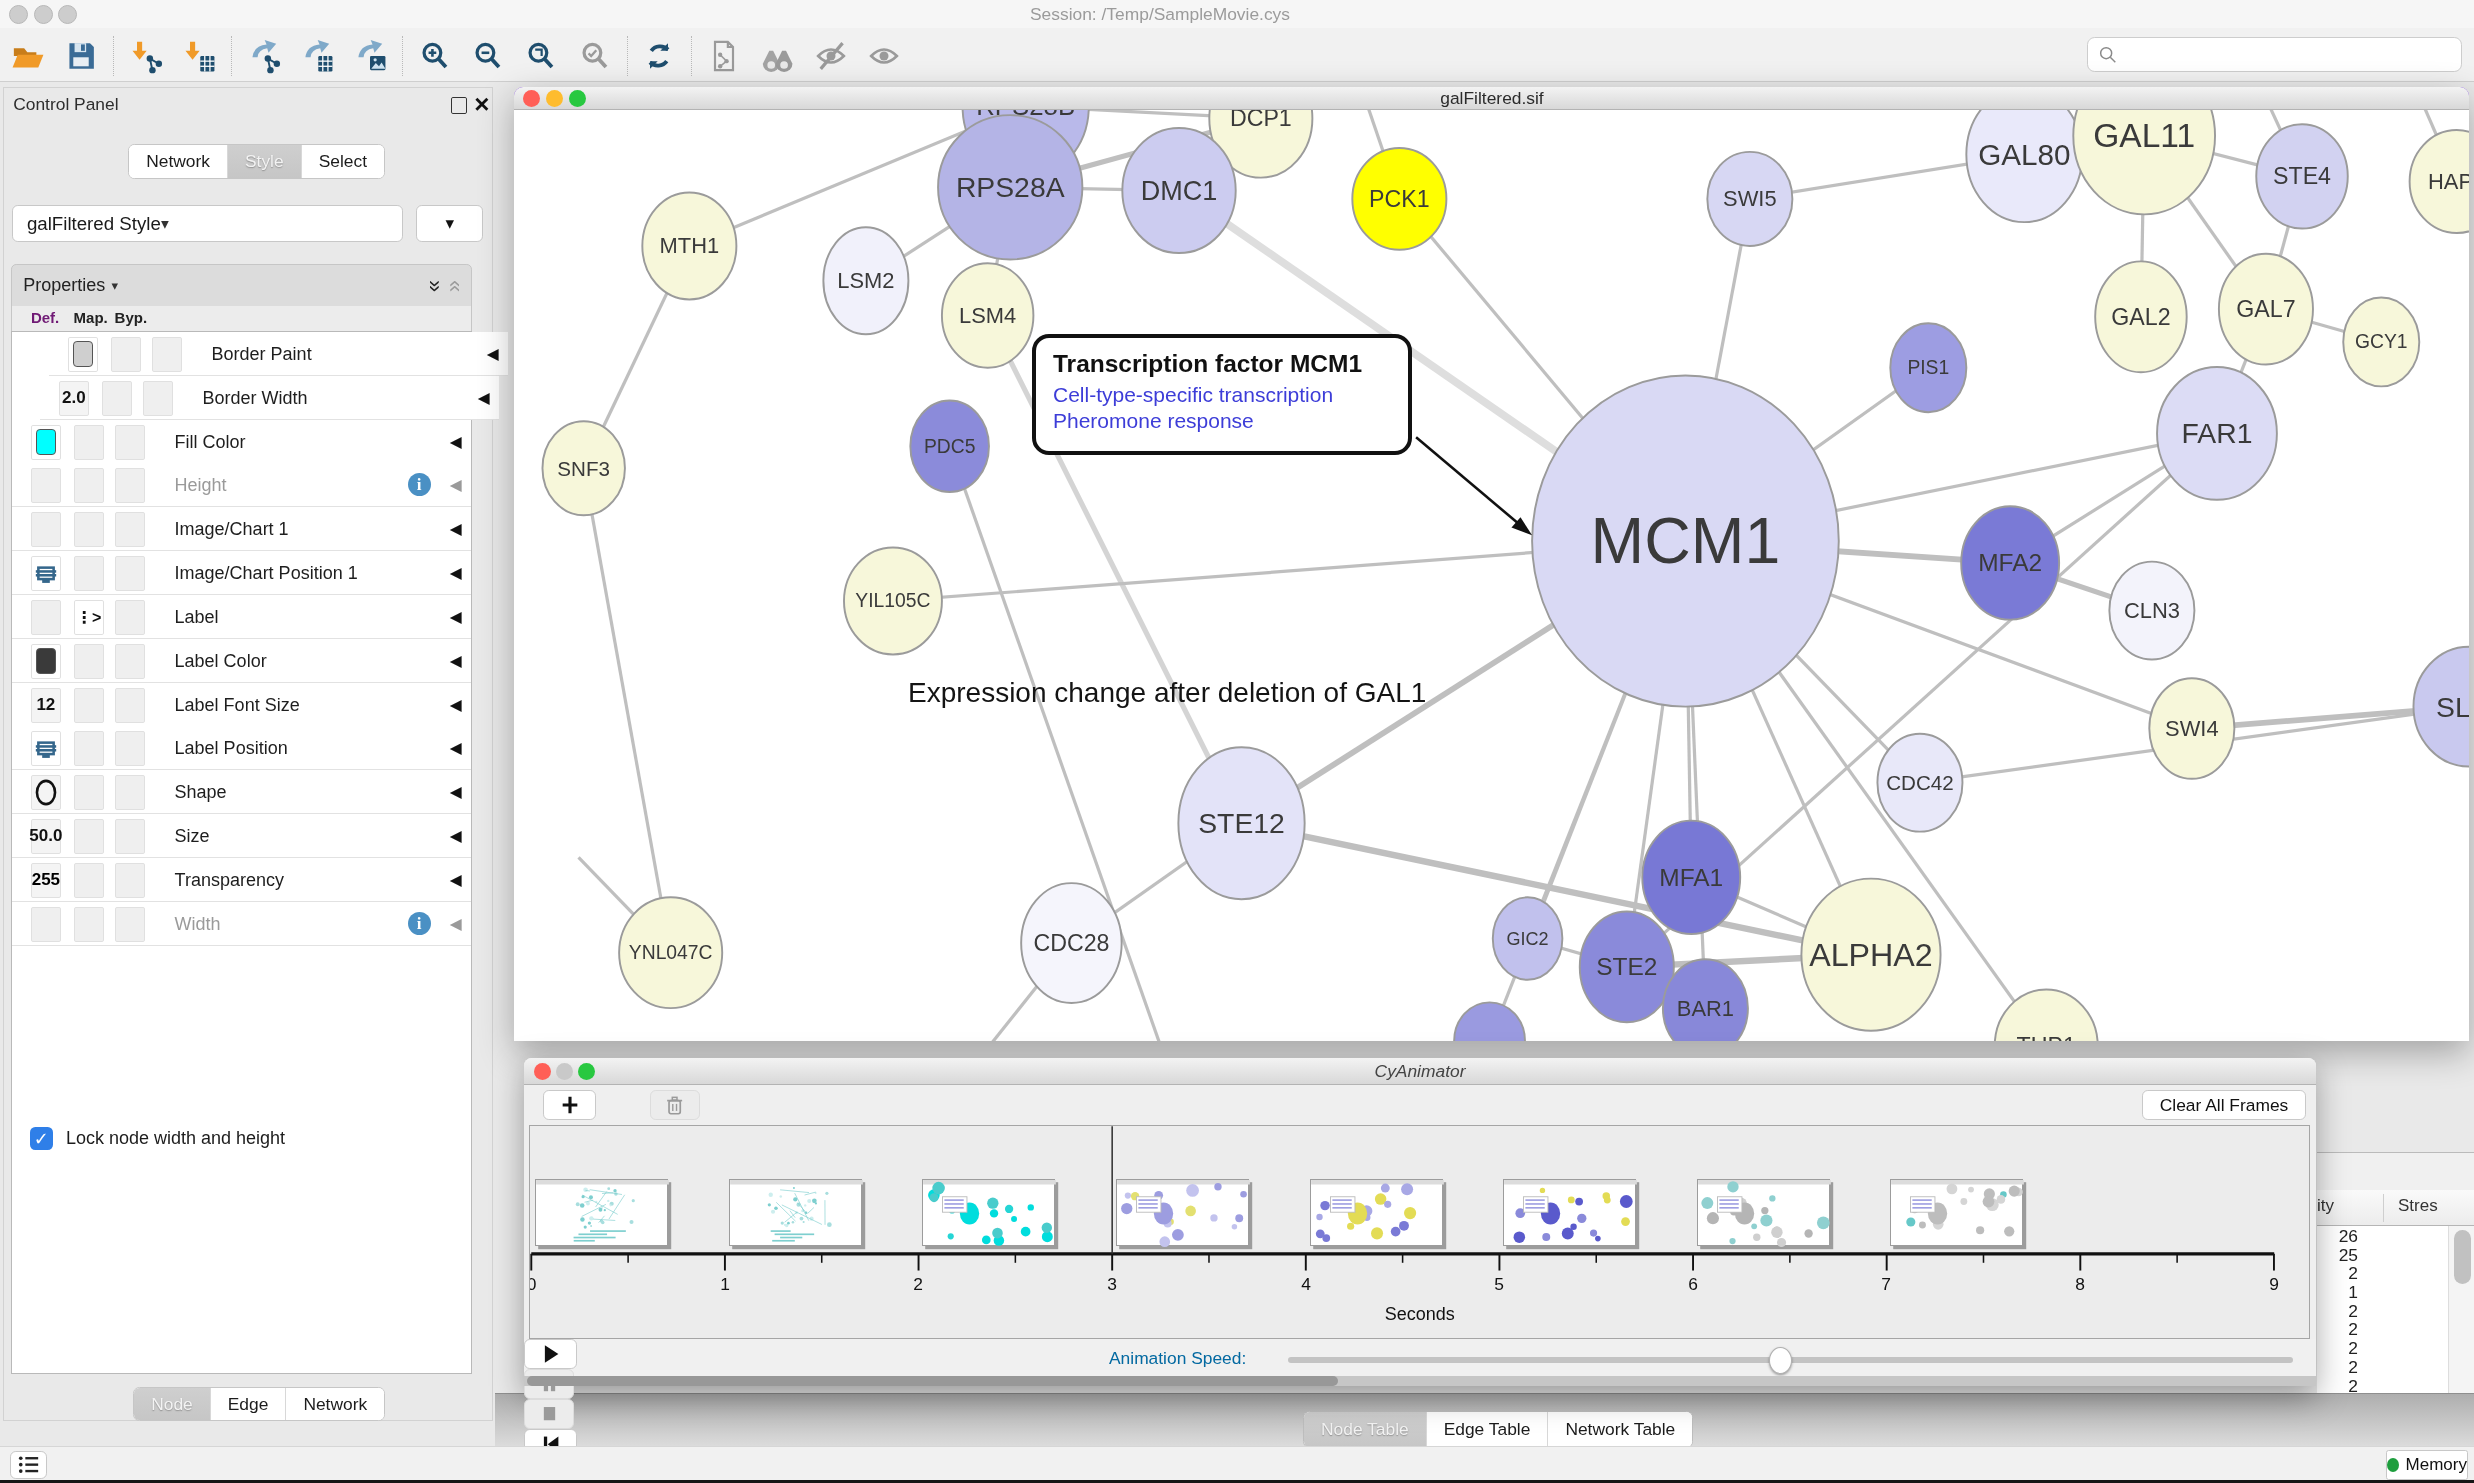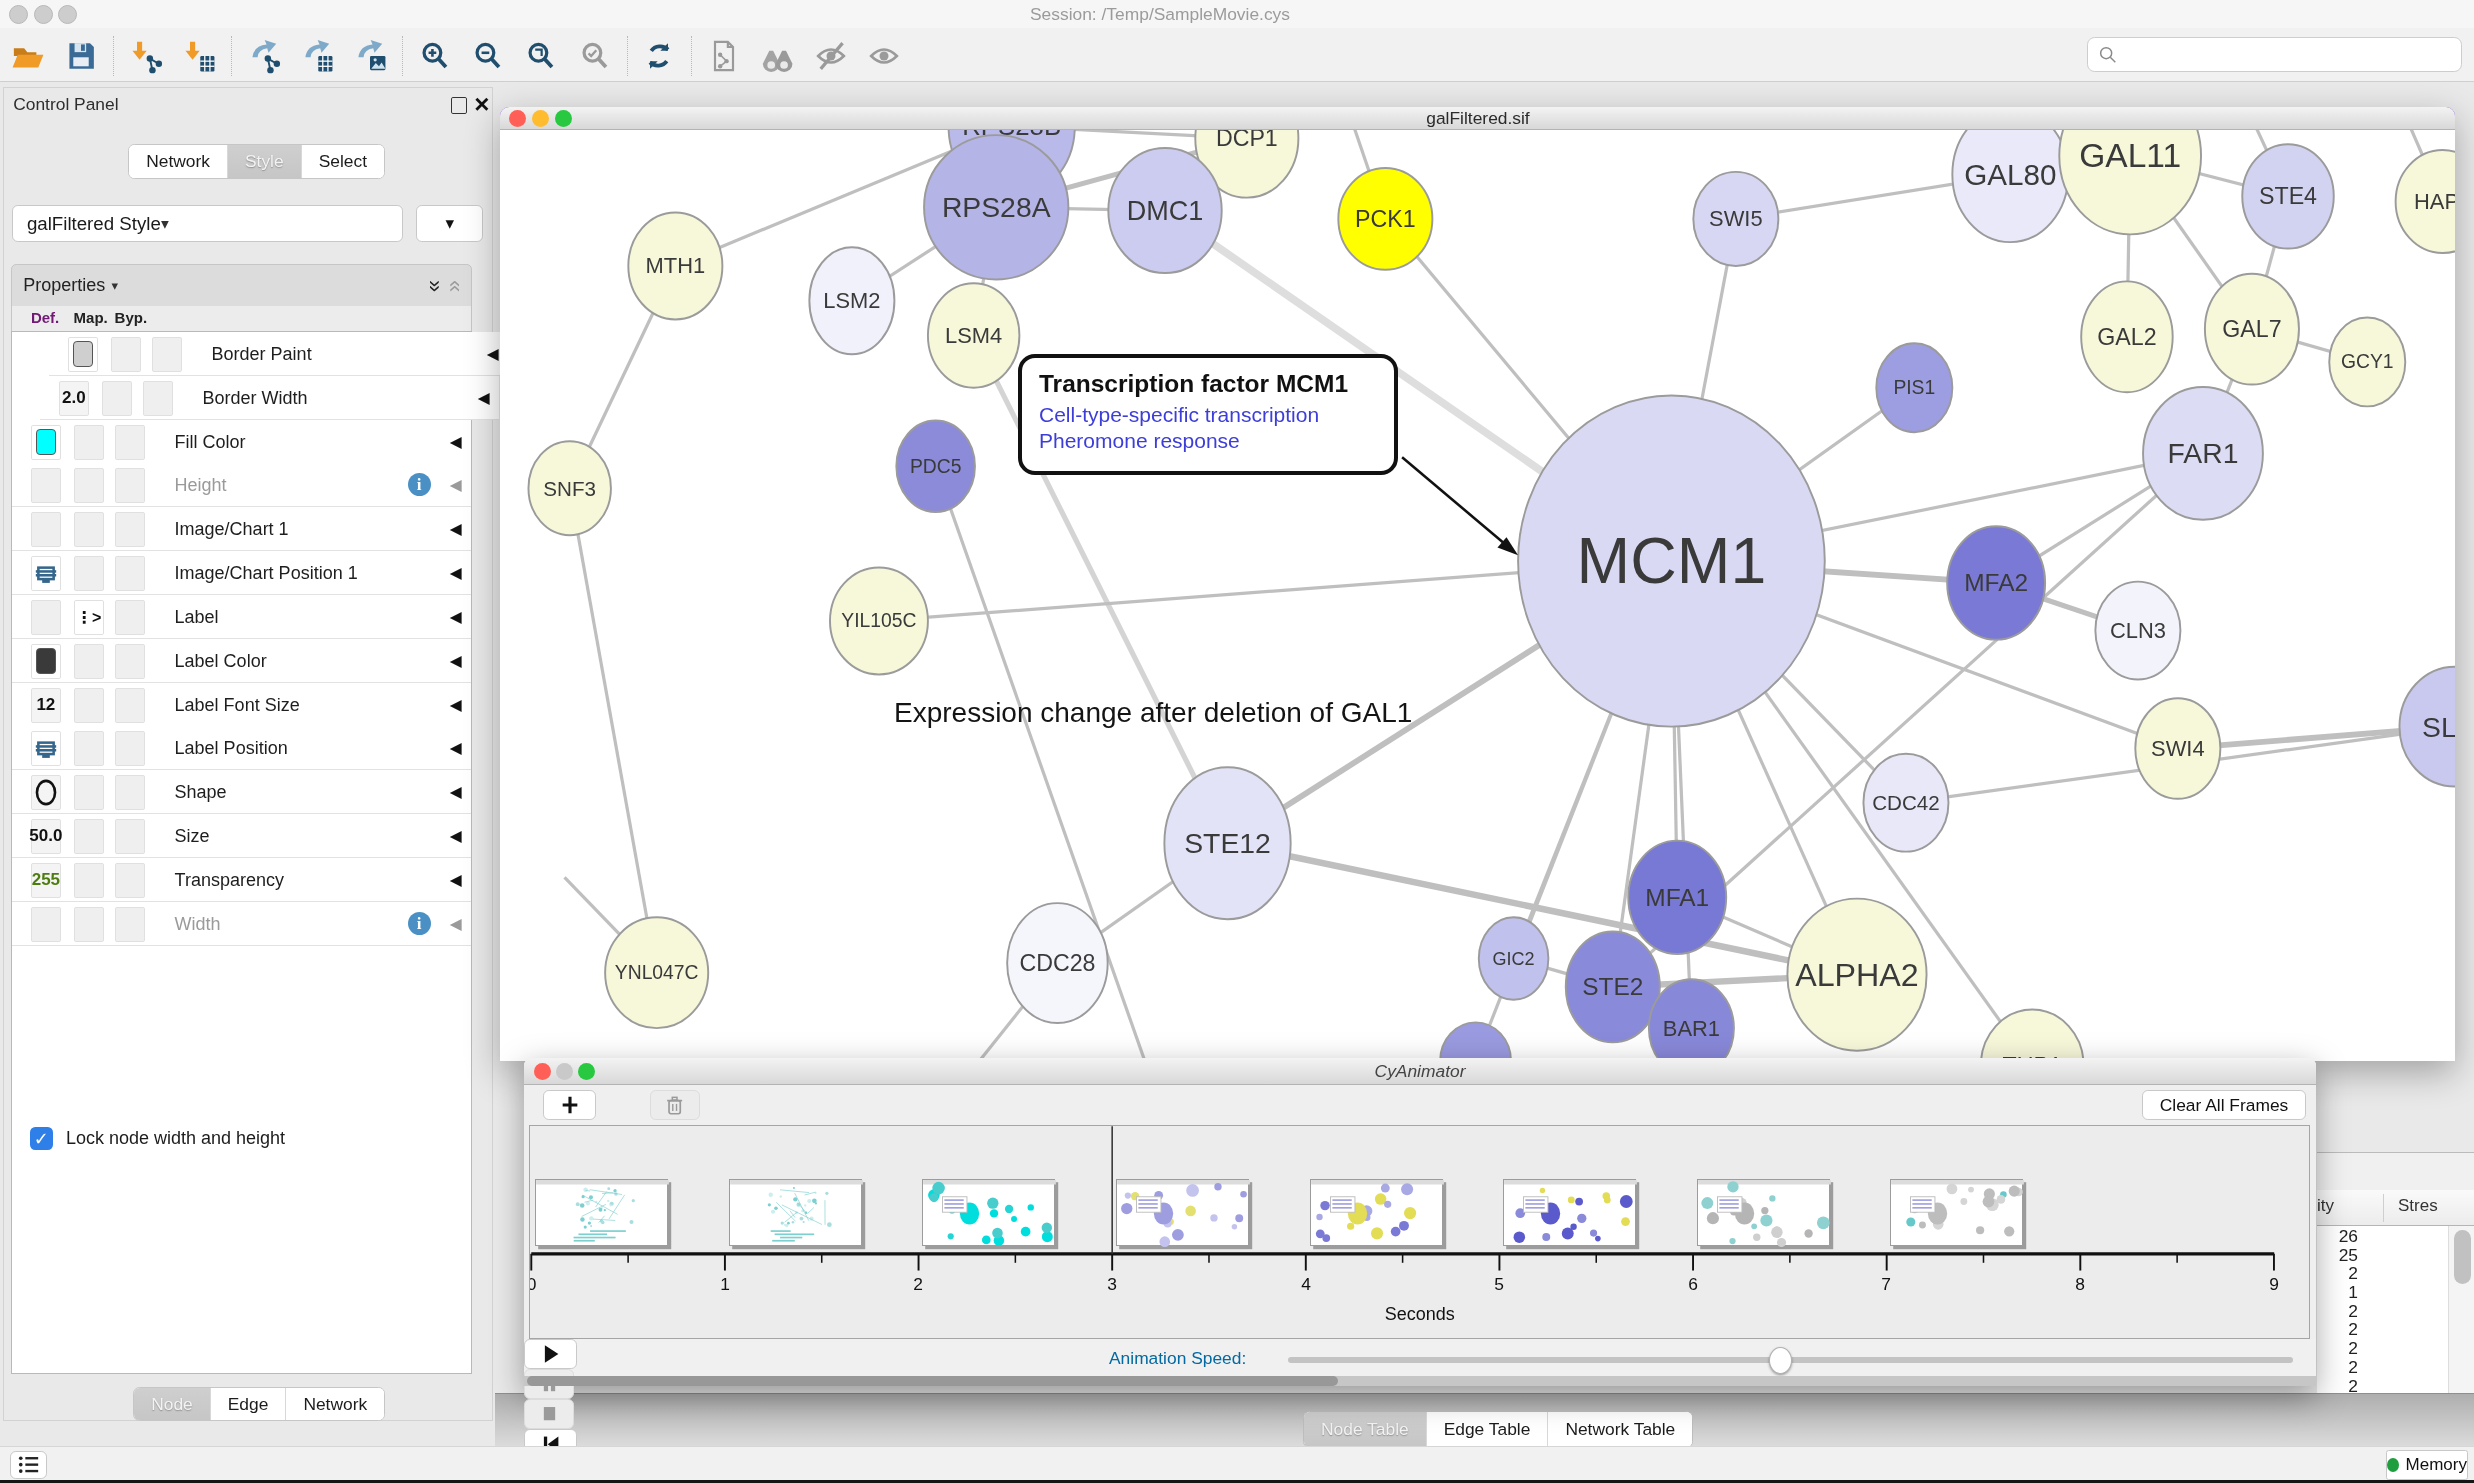--- a/index.html
+++ b/index.html
@@ -341,21 +341,21 @@
           <span class="parrow">◀</span>
         </div>
         <div class="prow" style="top: 482px; position: absolute; left: 0px;">
           <div class="pcell" style="left: 19.3px; position: absolute; display: flex; align-items: center; justify-content: center; font-size: 17px; font-weight: bold; color: rgb(17, 17, 17); background: rgb(244, 244, 244);">50.0</div>
           <div class="pcell" style="left: 62px; position: absolute;"></div>
           <div class="pcell" style="left: 103px; position: absolute;"></div>
           <span class="pname">Size</span>
           <span class="parrow">◀</span>
         </div>
         <div class="prow" style="top: 526px; position: absolute; left: 0px;">
-          <div class="pcell" style="left: 19.3px; position: absolute; display: flex; align-items: center; justify-content: center; font-size: 17px; font-weight: bold; color: #4d7c0f; background: rgb(244, 244, 244);">255</div>
+          <div class="pcell" style="left: 19.3px; position: absolute; display: flex; align-items: center; justify-content: center; font-size: 17px; font-weight: bold; color: #000000; background: rgb(244, 244, 244);">255</div>
           <div class="pcell" style="left: 62px; position: absolute;"></div>
           <div class="pcell" style="left: 103px; position: absolute;"></div>
           <span class="pname">Transparency</span>
           <span class="parrow">◀</span>
         </div>
         <div class="prow" style="top: 570px; position: absolute; left: 0px;">
           <div class="pcell" style="left: 19.3px; position: absolute;"></div>
           <div class="pcell" style="left: 62px; position: absolute;"></div>
           <div class="pcell" style="left: 103px; position: absolute;"></div>
           <span class="pname" style="color: rgb(154, 154, 154);">Width</span>
@@ -409,21 +409,21 @@
         </div>
         <div style="position: absolute; left: 0px; top: 150px; width: 131px; height: 18.7px; font-size: 17.4px; color: rgb(34, 34, 34);">
           <span style="position: absolute; right: 90px;">2</span>
         </div>
       </div>
     <div class="abs" style="left:131px;top:73px;width:27px;height:170px;background:#f4f4f4;border-left:0.6px solid #ddd;">
       <div style="position:absolute;left:4.5px;top:3.9px;width:17px;height:54px;background:#c1c1c1;border-radius:8.4px;"></div>
     </div>
   </div>
 
-  <div class="abs" style="left:500px;top:87px;width:1955px;height:954px;background:#6d28d9;border-radius:9px 9px 0 0;box-shadow:0 11.6px 35px rgba(0,0,0,.3);margin-top:20px;">
+  <div class="abs" style="left:514px;top:87px;width:1955px;height:954px;background:#6d28d9;border-radius:9px 9px 0 0;box-shadow:0 11.6px 35px rgba(0,0,0,.3);">
     <div class="titlebar abs" style="left:0;top:0;width:1955px;height:23px;">
       <span class="light abs" style="left:9px;top:2.6px;width:17.4px;height:17.4px;background:#ff5f57;"></span>
       <span class="light abs" style="left:32px;top:2.6px;width:17.4px;height:17.4px;background:#febc2e;"></span>
       <span class="light abs" style="left:55px;top:2.6px;width:17.4px;height:17.4px;background:#28c840;"></span>
       <div class="abs" style="left:720px;top:1.3px;width:516px;text-align:center;font-size:17.4px;color:#2b2b2b;">galFiltered.sif</div>
     </div>
     <div class="abs" style="left:0;top:23px;width:1955px;height:931px;background:#fff;overflow:hidden;">
       <svg id="net-svg" width="1955" height="931" style="position:absolute;left:0;top:0;" viewBox="0 0 3034 1445">
           <line x1="272" y1="211" x2="794" y2="-6" stroke="#bfbfbf" stroke-width="5"></line>
           <line x1="272" y1="211" x2="108" y2="556" stroke="#bfbfbf" stroke-width="5"></line>

